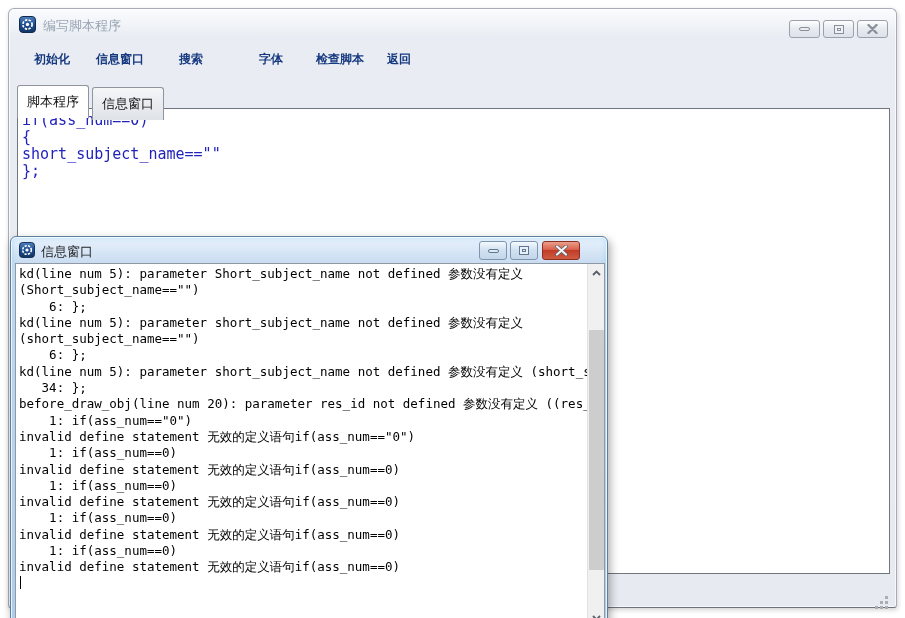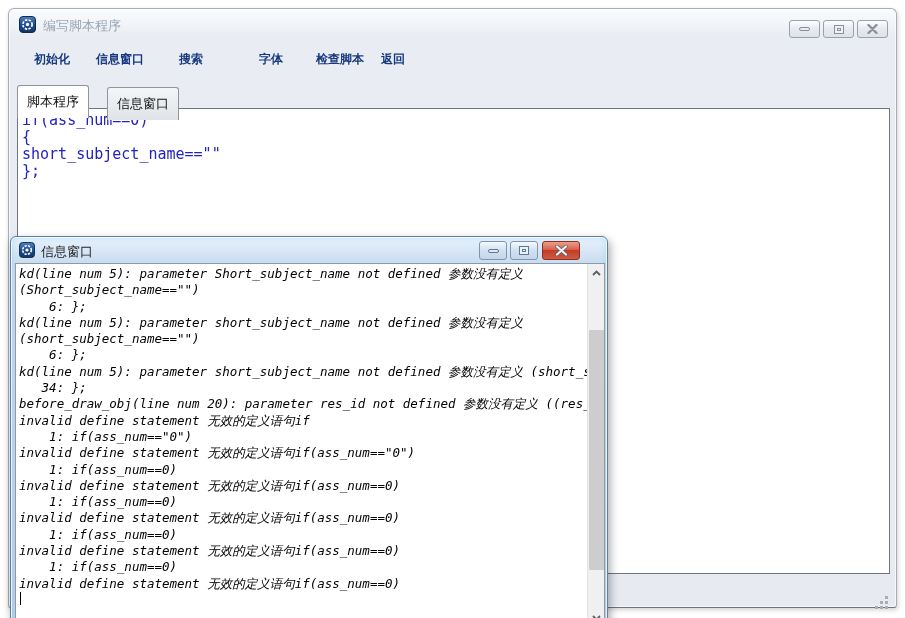--- a/index.html
+++ b/index.html
@@ -26,26 +26,26 @@
   .dash-g { width:11px; height:4px; background:#e9edf2; border:1px solid #8a9099; border-radius:2px; }
   .box-g { width:10px; height:9px; border:1px solid #8a9099; background:#eef1f5;
     display:flex; align-items:center; justify-content:center; }
   .box-g i { display:block; width:4px; height:3px; border:1px solid #8a9099; }
 
   
   .menubar { position:absolute; left:0; top:32px; width:100%; height:36px; display:flex;
     align-items:center; }
   .menu-item { font-size:12px; font-weight:bold; color:#16387f; cursor:default; }
   .m0{margin-left:25px;} .m1{margin-left:26px;} .m2{margin-left:35px;text-align:center;}
-  .m3{margin-left:56px;} .m4{margin-left:33px;text-align:center;} .m5{margin-left:17px;}
+  .m3{margin-left:56px;} .m4{margin-left:33px;text-align:center;} .m5{margin-left:23px;}
 
   
   .tabstrip { position:absolute; left:8px; top:76px; height:23px; display:flex; z-index:2; }
   .tab { height:23px; padding:16px 9px; font-size:13px; color:#111; display:flex; align-items:center;
-    border:1px solid #8e959e; border-bottom:none; border-radius:3px 3px 0 0; margin-right:18px;
+    border:1px solid #8e959e; border-bottom:none; border-radius:3px 3px 0 0; margin-right:3px;
     background:linear-gradient(#f4f6f8,#dfe3e8); position:relative; top:2px; height:21px; }
   .tab.active { background:#ffffff; top:0; height:24px; z-index:3; }
 
   
   .editor { position:absolute; left:8px; top:99px; width:873px; height:466px;
     background:#ffffff; border:1px solid #6f767d; z-index:1;
     font-family:"DejaVu Sans Mono","Liberation Mono",monospace;
     font-size:15px; line-height:17px; color:#2222bd; white-space:pre;
     padding:3px 4px; overflow:hidden; }
 
@@ -76,21 +76,21 @@
   .box-g2 { width:10px; height:9px; border:1px solid #5d7890; background:#e8f0f9;
     display:flex; align-items:center; justify-content:center; }
   .box-g2 i { display:block; width:4px; height:3px; border:1px solid #5d7890; }
 
   
   .info-content { position:absolute; left:4px; top:26px; width:590px; height:364px;
     background:#ffffff; border:1px solid #8f99a4; overflow:hidden; }
   .log { position:absolute; left:0; top:0; width:572px; height:100%; padding:2px 0 0 3px;
     font-family:"DejaVu Sans Mono","Liberation Mono",monospace; font-size:12.5px;
     line-height:16.3px; color:#000; overflow:hidden; }
-  .log-line { white-space:pre;font-style:italic; }
+  .log-line { white-space:pre; }
   .caret { display:inline-block; width:1px; height:13px; background:#000; margin-left:1px; }
 
   
   .vscroll { position:absolute; right:0; top:0; width:17px; height:100%; background:#f0f0f0;
     border-left:1px solid #e2e2e2; }
   .sb-btn { position:absolute; left:0; width:17px; height:17px; background:#f0f0f0;
     display:flex; align-items:center; justify-content:center; }
   .sb-up { top:0; } .sb-down { bottom:0; }
   .sb-thumb { position:absolute; left:1px; top:66px; width:15px; height:240px;
     background:#cdcdcd; border-radius:1px; }
@@ -186,21 +186,20 @@
       <div class="log">
           <div class="log-line">kd(line num 5): parameter Short_subject_name not defined 参数没有定义</div>
           <div class="log-line">(Short_subject_name=="")</div>
           <div class="log-line">    6: };</div>
           <div class="log-line">kd(line num 5): parameter short_subject_name not defined 参数没有定义</div>
           <div class="log-line">(short_subject_name=="")</div>
           <div class="log-line">    6: };</div>
           <div class="log-line">kd(line num 5): parameter short_subject_name not defined 参数没有定义 (short_subject_name=="")</div>
           <div class="log-line">   34: };</div>
           <div class="log-line">before_draw_obj(line num 20): parameter res_id not defined 参数没有定义 ((res_id!="cpu_g"))</div>
-          <div class="log-line">invalid define statement 无效的定义语句if</div>
           <div class="log-line">    1: if(ass_num=="0")</div>
           <div class="log-line">invalid define statement 无效的定义语句if(ass_num=="0")</div>
           <div class="log-line">    1: if(ass_num==0)</div>
           <div class="log-line">invalid define statement 无效的定义语句if(ass_num==0)</div>
           <div class="log-line">    1: if(ass_num==0)</div>
           <div class="log-line">invalid define statement 无效的定义语句if(ass_num==0)</div>
           <div class="log-line">    1: if(ass_num==0)</div>
           <div class="log-line">invalid define statement 无效的定义语句if(ass_num==0)</div>
           <div class="log-line">    1: if(ass_num==0)</div>
           <div class="log-line">invalid define statement 无效的定义语句if(ass_num==0)</div>

